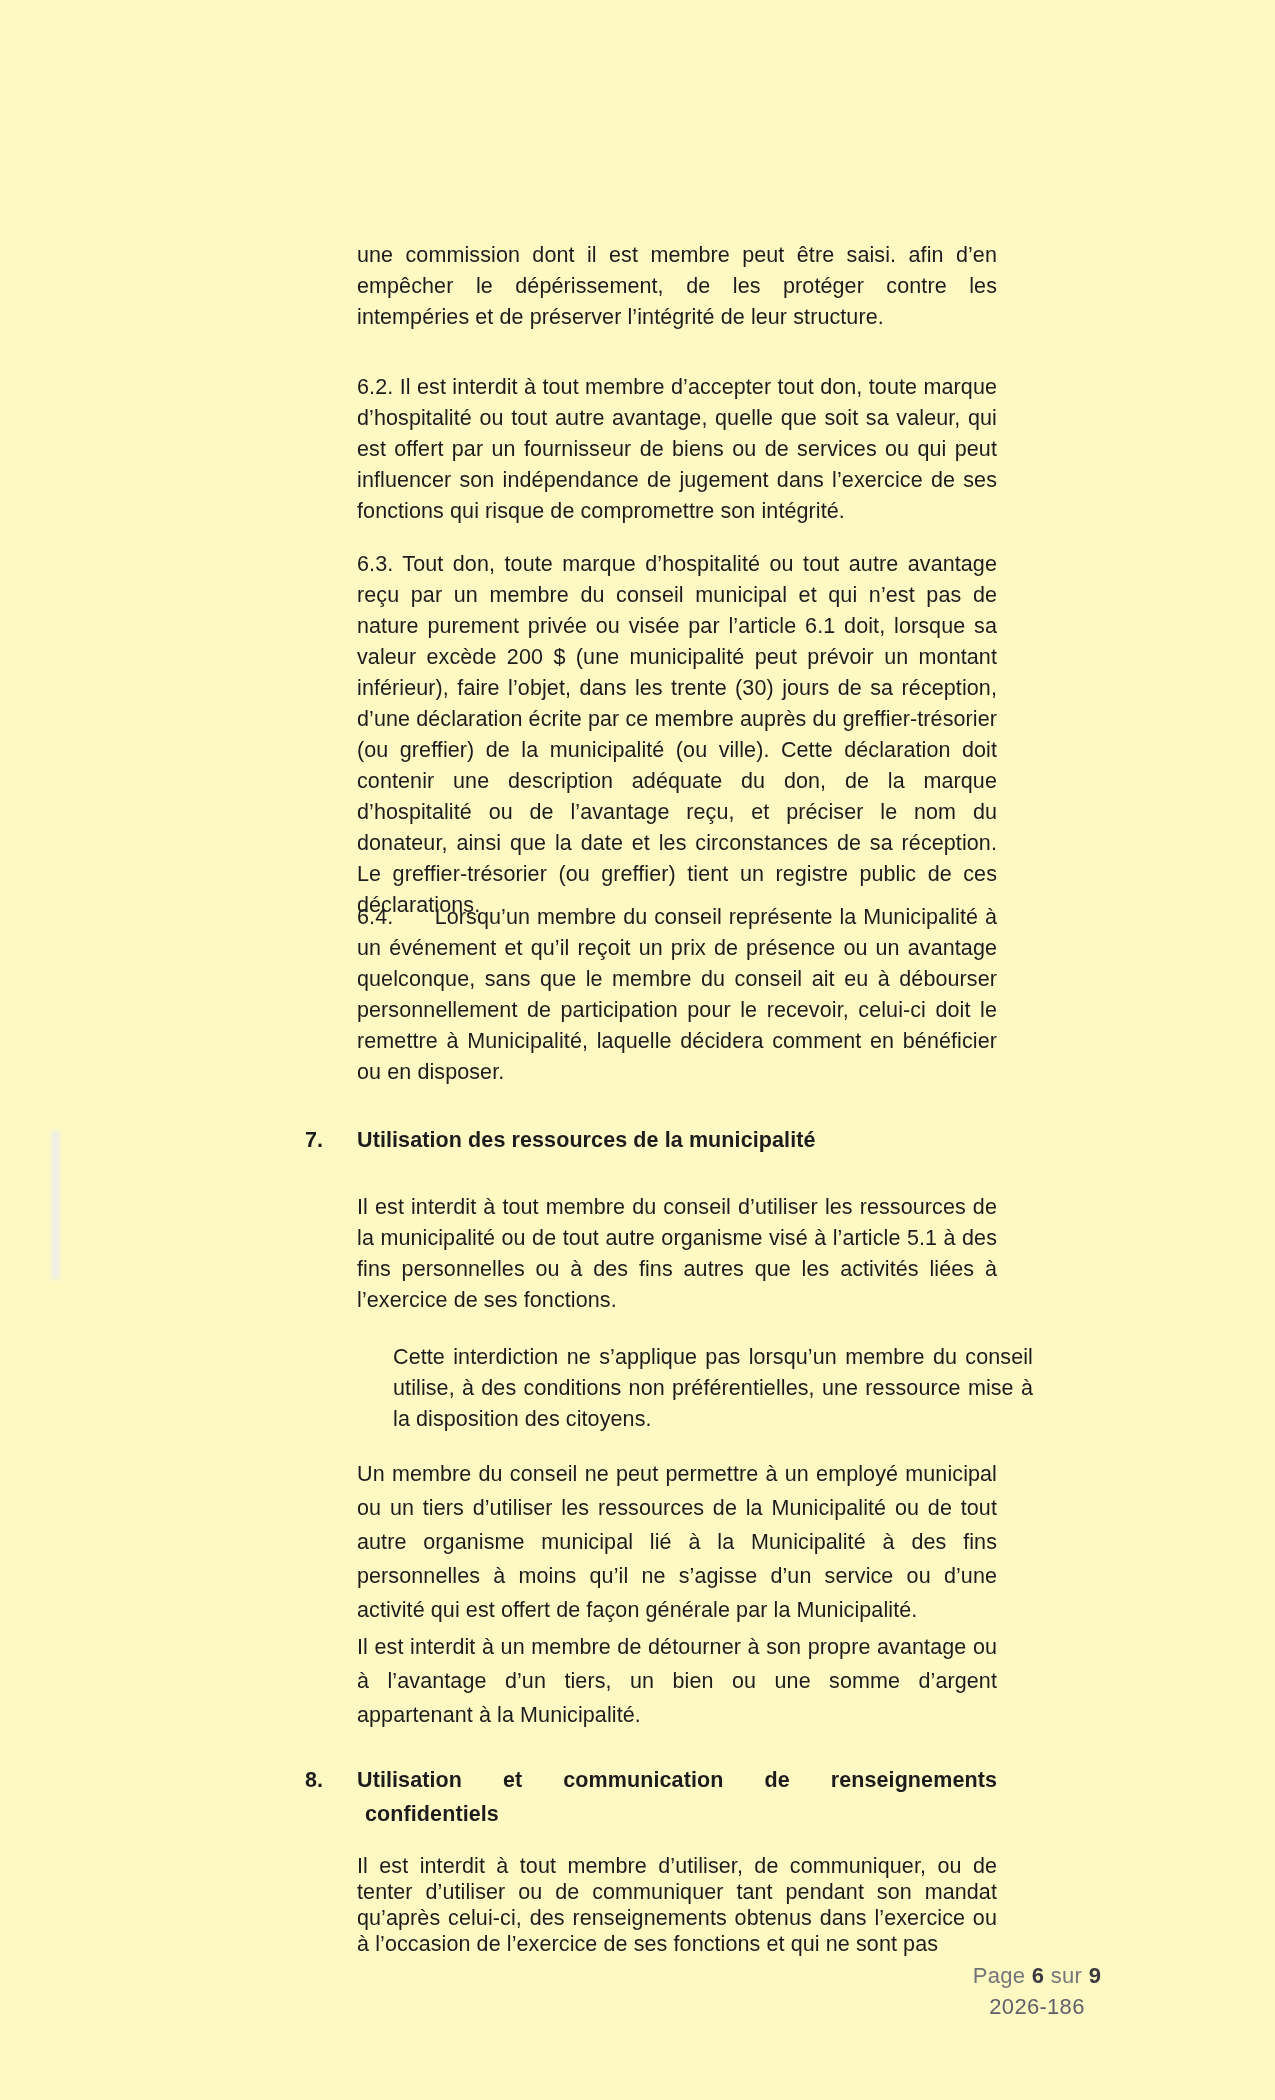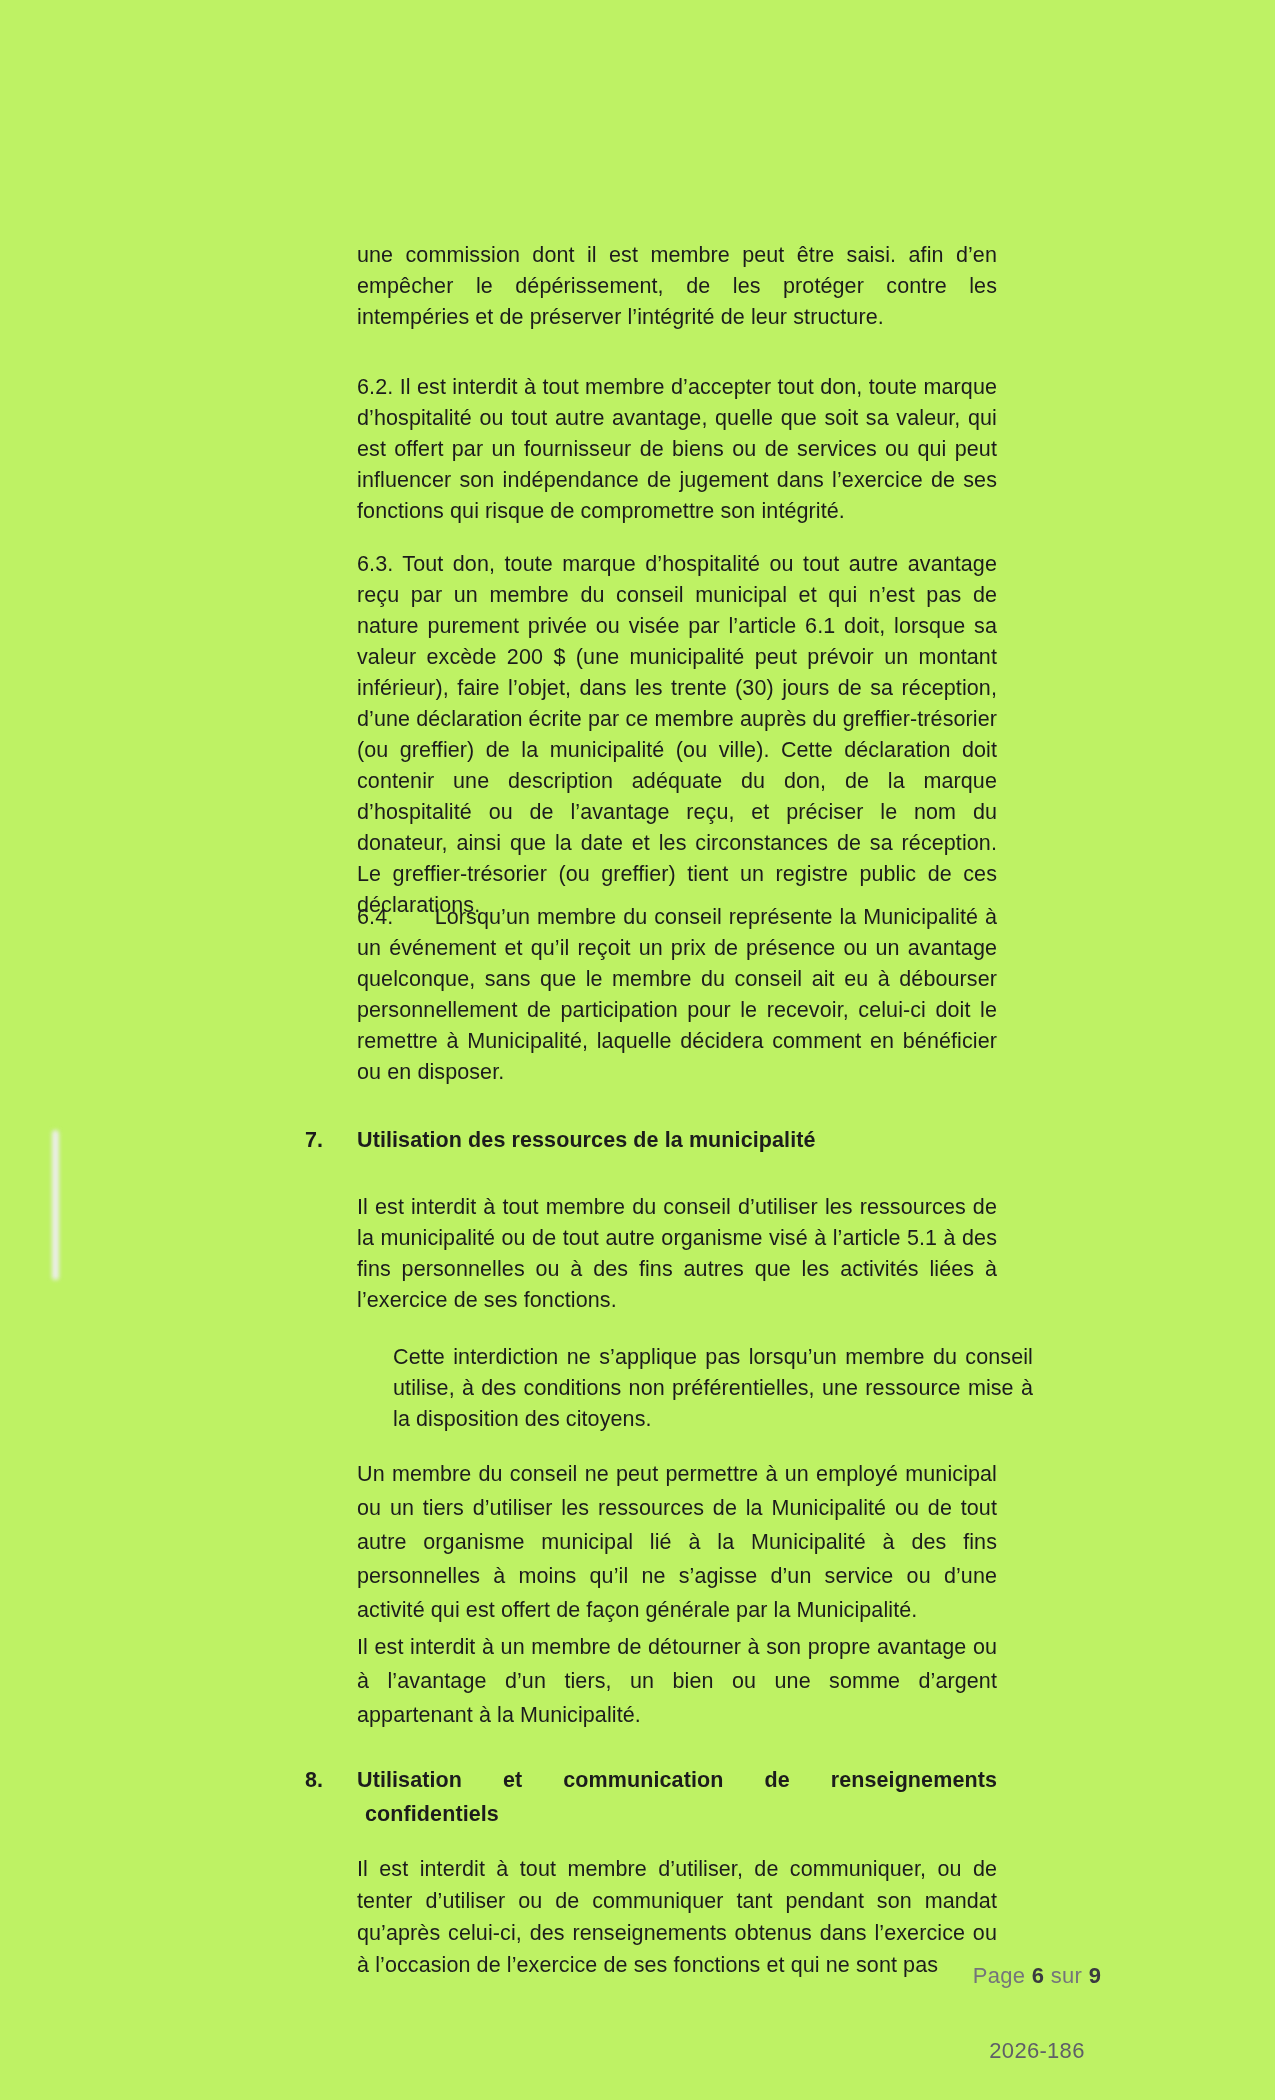--- a/index.html
+++ b/index.html
@@ -11,33 +11,33 @@
     width: 1275px;
     height: 2100px;
     position: relative;
     font-family: "Liberation Sans", sans-serif;
     color: #1c1c1c;
     overflow: hidden;
   }
   .page {
     position: absolute;
     inset: 0;
-    background: #bef264;
+    background: #fef9c3;
   }
   .block {
     position: absolute;
     left: 357px;
     width: 640px;
     font-size: 21.5px;
     line-height: 31px;
     text-align: justify;
     letter-spacing: 0.1px;
   }
   .block.loose { line-height: 34px; }
-  .block.tight { line-height: 32px; }
+  .block.tight { line-height: 26px; }
   .heading {
     font-weight: 700;
   }
   .sec-num {
     position: absolute;
     left: -52px;
     top: 0;
     font-weight: 700;
   }
   .h8-line1 {
@@ -56,21 +56,20 @@
     line-height: 31px;
     color: #74747b;
     letter-spacing: 0.3px;
   }
   .footer .num {
     color: #3a3a40;
     font-weight: 700;
   }
   .footer .doc-num {
     color: #5f5f68;
-    margin-top: 44px;
   }
   .scan-smudge {
     position: absolute;
     left: 52px;
     top: 1130px;
     width: 7px;
     height: 150px;
     background: #ededed;
     border-radius: 4px;
     filter: blur(2px);

